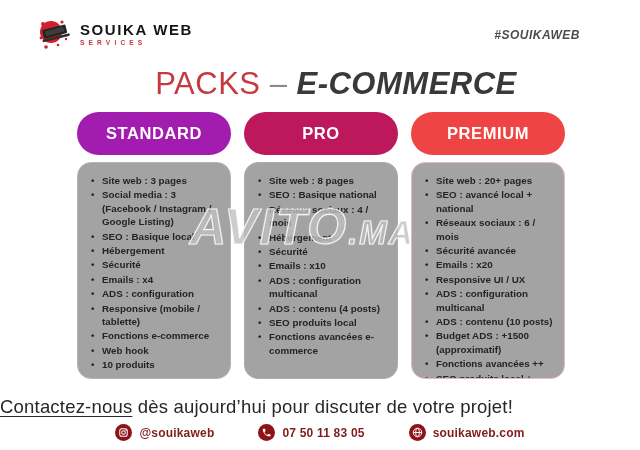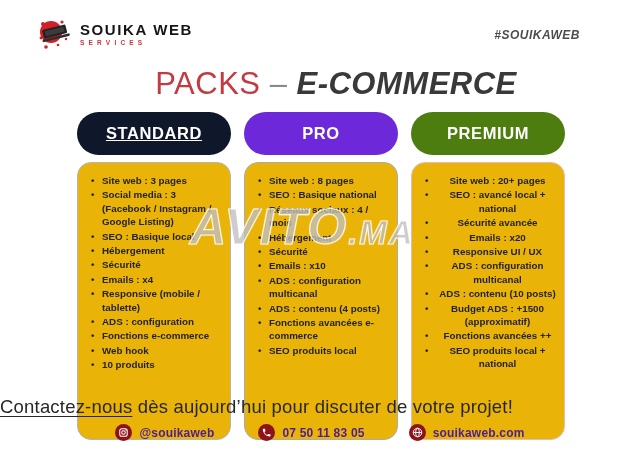--- a/index.html
+++ b/index.html
@@ -26,21 +26,21 @@
   .title-product { color:#3a3839; font-weight:bold; font-style:italic; }
 
   
   .packs-row { position:absolute; left:77px; top:112px; width:488px; display:flex; gap:13px; }
   .pack-col { flex:1; display:flex; flex-direction:column; }
   .pill {
     height:43px; border-radius:21.5px; display:flex; align-items:center; justify-content:center;
     color:#ffffff; font-size:16.5px; font-weight:bold; letter-spacing:0.6px;
   }
   .card {
-    margin-top:7px; height:278px; background:#eab308;
+    margin-top:7px; height:217px; background:#a3a3a3;
     border:1.5px solid #b5b5b5; border-radius:14px;
     padding:11px 5px 0 13px; overflow:hidden;
   }
   .card ul { list-style:none; }
   .card li {
     position:relative; padding-left:11px; margin-bottom:1px;
     font-size:9.8px; font-weight:bold; line-height:13.4px; color:#242424;
   }
   .card li::before { content:"•"; position:absolute; left:0; top:0; }
 
@@ -56,21 +56,21 @@
   .watermark .wm-main { font-size:50px; }
   .watermark .wm-suffix { font-size:33px; }
 
   
   .cta-line { position:absolute; top:396px; left:0; width:100%; font-size:18.5px; color:#272727; letter-spacing:0.2px; }
   .cta-link { text-decoration:underline; text-underline-offset:3px; }
 
   
   .contacts-row { position:absolute; top:424px; left:0; width:100%; display:flex; justify-content:center; align-items:center; gap:44px; }
   .contact-item { display:flex; align-items:center; gap:7px; }
-  .contact-label { font-size:12px; font-weight:bold; color:#4c1d95; letter-spacing:0.2px; }
+  .contact-label { font-size:12px; font-weight:bold; color:#7f1d1d; letter-spacing:0.2px; }
   .cicon { width:17px; height:17px; display:block; }
 </style>
 </head>
 <body>
 
 <div class="logo">
   <svg width="40" height="40" viewBox="0 0 40 40">
     <circle cx="15" cy="18" r="11" fill="#cf2127"></circle>
     <circle cx="7" cy="10" r="2" fill="#cf2127"></circle>
     <circle cx="26" cy="8" r="1.6" fill="#cf2127"></circle>
@@ -88,62 +88,63 @@
     <span class="brand-name">SOUIKA WEB</span>
     <span class="brand-tagline">SERVICES</span>
   </div>
 </div>
 <div class="hashtag">#SOUIKAWEB</div>
 
 <div class="page-title"><span class="title-packs">PACKS</span><span class="title-sep"> – </span><span class="title-product">E-COMMERCE</span></div>
 
 <div class="packs-row">
   <div class="pack-col">
-    <div class="pill" style="background: #0f172a; text-decoration: underline;">STANDARD</div>
+    <div class="pill" style="background: #a21caf;">STANDARD</div>
     <div class="card" style="border-color: rgb(181, 181, 181);">
       <ul>
           <li>Site web : 3 pages</li>
           <li>Social media : 3 (Facebook / Instagram / Google Listing)</li>
           <li>SEO : Basique local</li>
           <li>Hébergement</li>
           <li>Sécurité</li>
           <li>Emails : x4</li>
+          <li>ADS : configuration</li>
           <li>Responsive (mobile / tablette)</li>
-          <li>ADS : configuration</li>
           <li>Fonctions e-commerce</li>
           <li>Web hook</li>
           <li>10 produits</li>
         </ul>
     </div>
   </div>
 
   <div class="pack-col">
-    <div class="pill" style="background: #6d28d9;">PRO</div>
+    <div class="pill" style="background: #be185d;">PRO</div>
     <div class="card" style="border-color: rgb(171, 171, 171);">
       <ul>
           <li>Site web : 8 pages</li>
           <li>SEO : Basique national</li>
           <li>Réseaux sociaux : 4 / mois</li>
           <li>Hébergement</li>
           <li>Sécurité</li>
           <li>Emails : x10</li>
           <li>ADS : configuration multicanal</li>
           <li>ADS : contenu (4 posts)</li>
+          <li>SEO produits local</li>
           <li>Fonctions avancées e-commerce</li>
-          <li>SEO produits local</li>
         </ul>
     </div>
   </div>
 
   <div class="pack-col">
-    <div class="pill" style="background: #4d7c0f;">PREMIUM</div>
-    <div class="card" style="border-color: rgb(230, 185, 187); text-align: center;">
+    <div class="pill" style="background: #ef4444;">PREMIUM</div>
+    <div class="card" style="border-color: rgb(230, 185, 187);">
       <ul>
           <li>Site web : 20+ pages</li>
           <li>SEO : avancé local + national</li>
+          <li>Réseaux sociaux : 6 / mois</li>
           <li>Sécurité avancée</li>
           <li>Emails : x20</li>
           <li>Responsive UI / UX</li>
           <li>ADS : configuration multicanal</li>
           <li>ADS : contenu (10 posts)</li>
           <li>Budget ADS : +1500 (approximatif)</li>
           <li>Fonctions avancées ++</li>
           <li>SEO produits local + national</li>
         </ul>
     </div>

